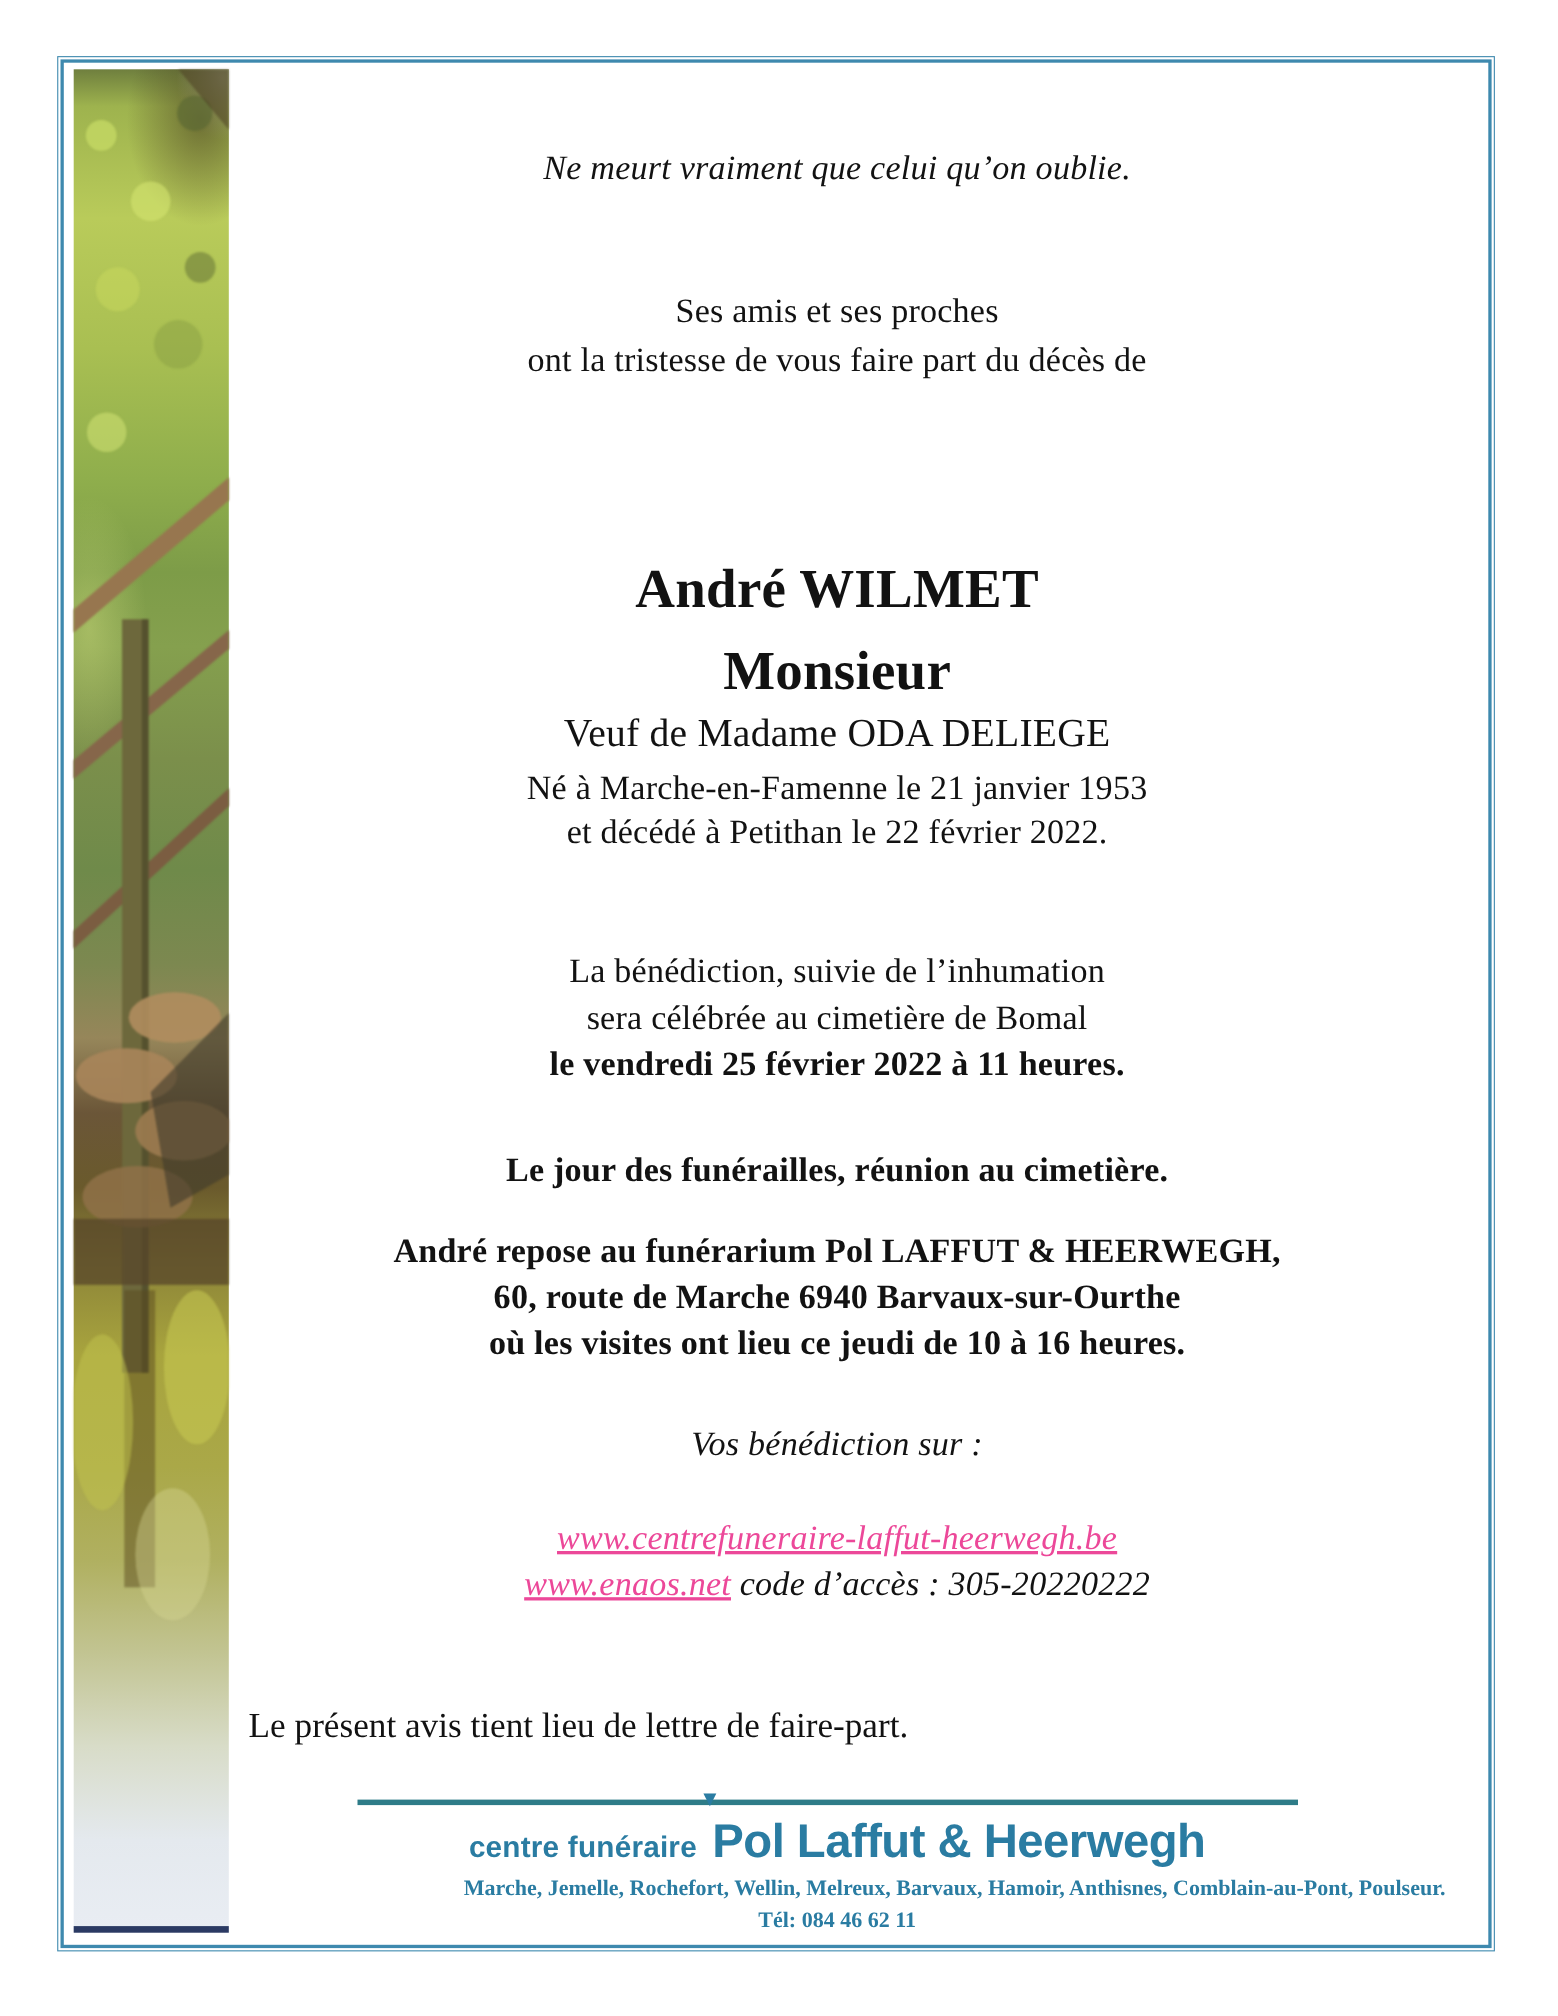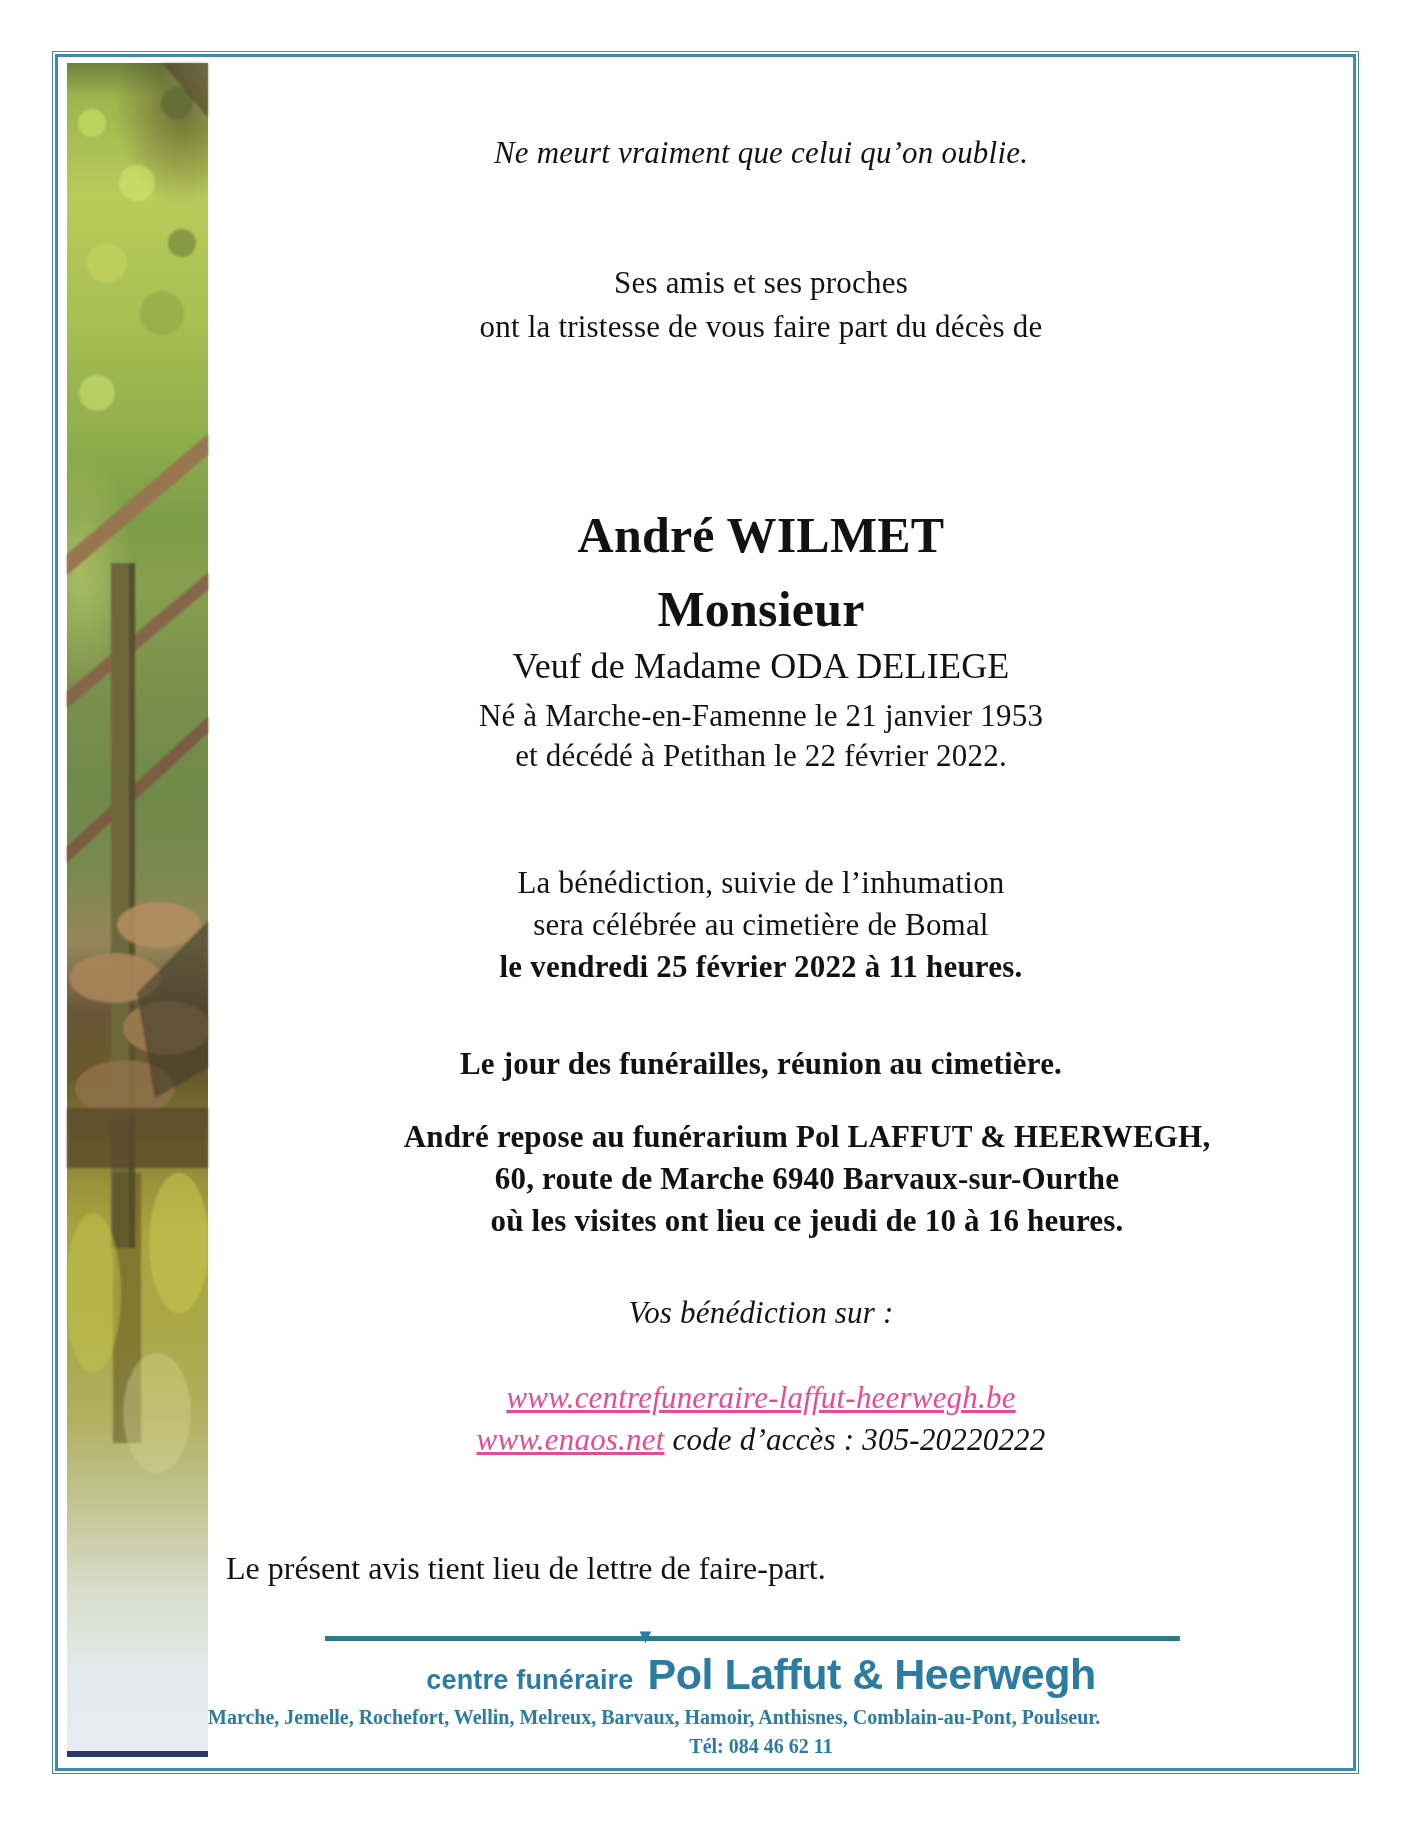--- a/index.html
+++ b/index.html
@@ -40,39 +40,39 @@
     position:absolute; left:208px; width:1106px; text-align:center;
     font-size:31px; line-height:44px; letter-spacing:.2px; white-space:nowrap;
   }
   .quote        { top:131px; font-style:italic; }
   .intro        { top:261px; }
   .deceased     { top:498px; font-size:50px; line-height:74px; font-weight:700; }
   .relation     { top:642px; font-size:36px; line-height:48px; }
   .dates        { top:696px; line-height:40px; }
   .ceremony     { top:862px; line-height:42px; }
   .meeting      { top:1042px; font-weight:700; }
-  .repose       { top:1116px; line-height:42px; font-weight:700;padding-left:46px; }
+  .repose       { top:1116px; line-height:42px; font-weight:700; }
   .condolences  { top:1291px; font-style:italic; }
   .links        { top:1377px; line-height:42px; font-style:italic; }
   .bold         { font-weight:700; }
   .weblink      { color:#ec4899; text-decoration:underline; cursor:pointer; }
   .notice       { position:absolute; left:226px; top:1546px; font-size:32px; line-height:44px; white-space:nowrap; }
 
   
   .divider { position:absolute; left:325px; top:1636px; width:855px; height:5px; background:#2e7c88; }
   .brandrow {
     position:absolute; left:208px; top:1650px; width:1106px;
     display:flex; justify-content:center; align-items:baseline; gap:14px;
     font-family:"Liberation Sans", sans-serif; color:#2a7ca2;
   }
   .brand-prefix { font-size:27px; font-weight:600; letter-spacing:.2px; }
   .brand-name   { font-size:43px; font-weight:700; letter-spacing:-.5px; position:relative; }
   .brand-tri    { position:absolute; left:-12px; top:-24px; font-size:20px; line-height:20px; }
   .locations {
-    position:absolute; left:208px; top:1704px; width:1106px; text-align:left;
+    position:absolute; left:208px; top:1704px; width:1106px; text-align:right;
     font-size:20px; line-height:26px; font-weight:700; color:#2a7ca2; white-space:nowrap;
   }
   .phone {
     position:absolute; left:208px; top:1733px; width:1106px; text-align:center;
     font-size:20px; line-height:26px; font-weight:700; color:#2a7ca2;
   }
 </style>
 </head>
 <body>
 

